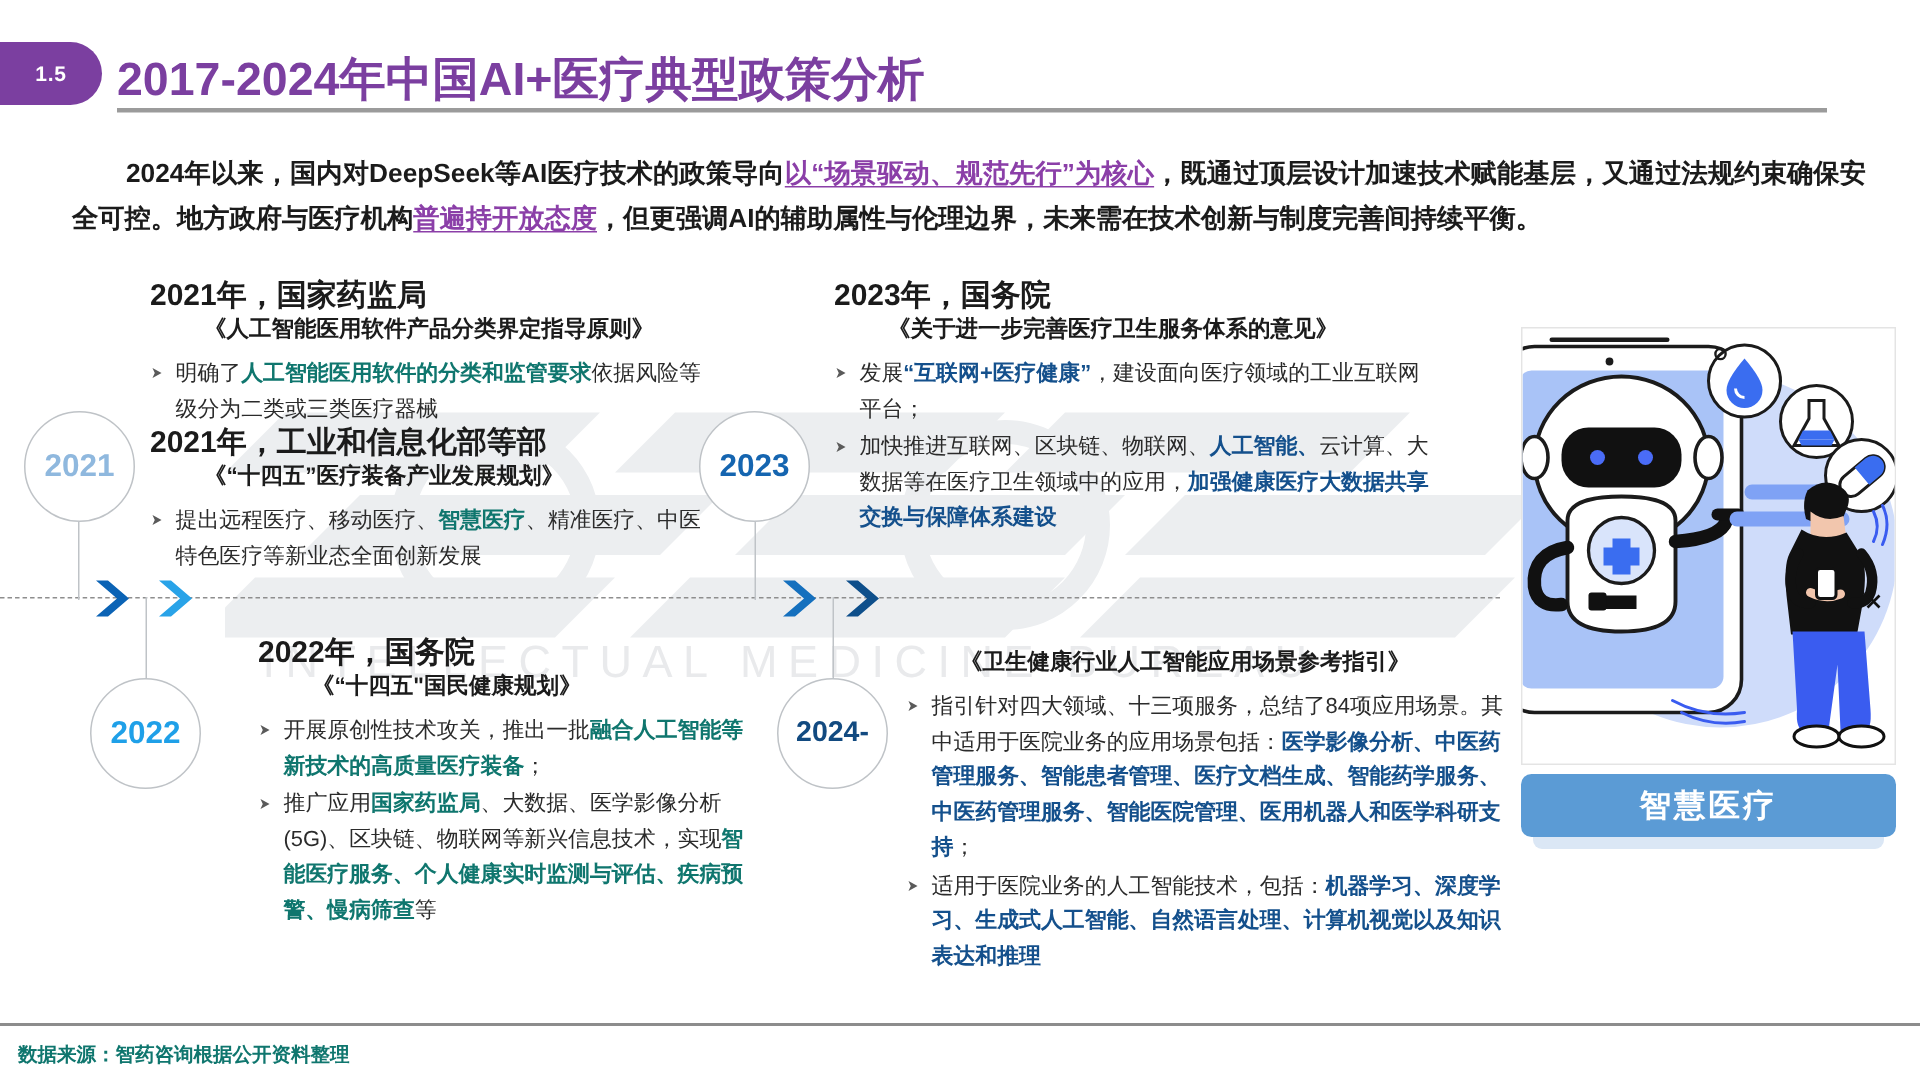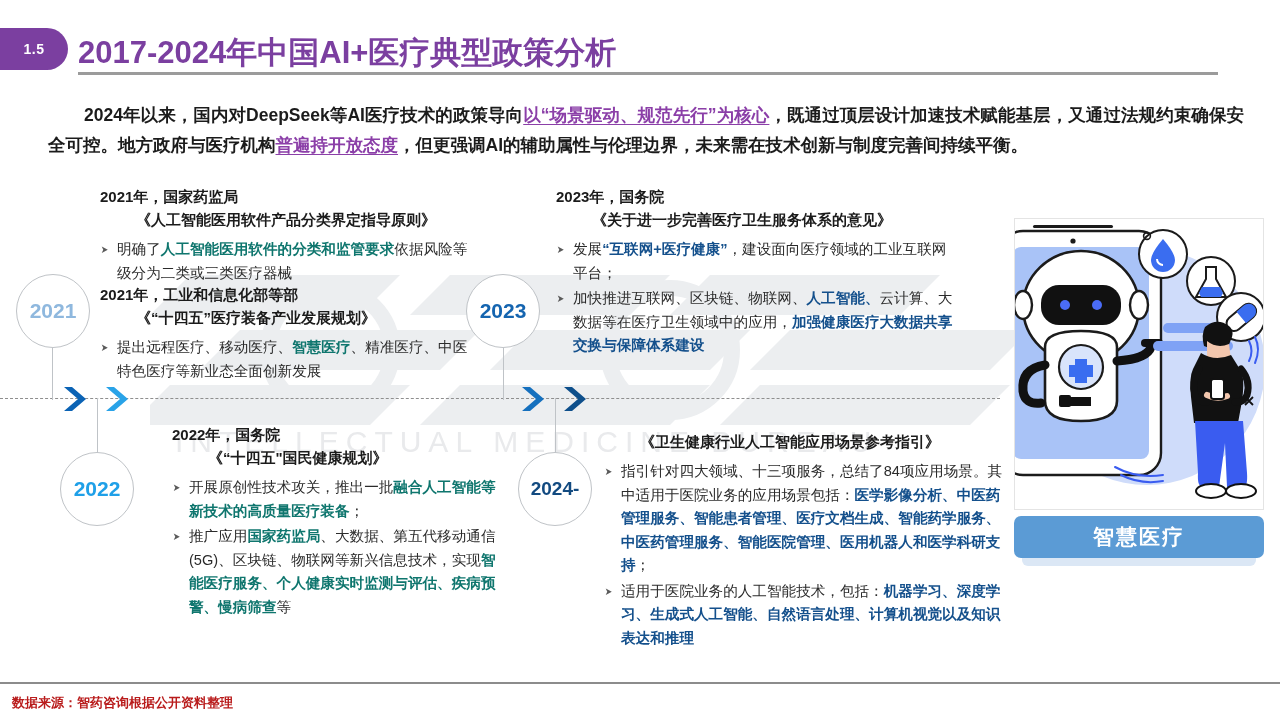--- a/index.html
+++ b/index.html
@@ -130,21 +130,21 @@
     z-index: 5;
   }
   .ch1 { left: 62px; }
   .ch2 { left: 104px; }
   .ch3 { left: 520px; }
   .ch4 { left: 562px; }
 
   
   .block { position: absolute; z-index: 6; }
   .p-head {
-    font-size: 15px;
+    font-size: 20px;
     font-weight: bold;
     color: #1b1b1b;
     line-height: 22px;
     white-space: nowrap;
   }
   .p-sub {
     font-size: 15px;
     font-weight: bold;
     color: #1b1b1b;
     line-height: 24px;
@@ -216,21 +216,21 @@
     left: 0px; top: 682px;
     width: 1280px; height: 2px;
     background: #8c8c8c;
     z-index: 5;
   }
   .footer-src {
     position: absolute;
     left: 12px; top: 694px;
     font-size: 13px;
     font-weight: bold;
-    color: #b91c1c;
+    color: #0f766e;
     z-index: 6;
   }
 </style>
 </head>
 <body>
 
 <div id="slide">
 
   <div class="watermark">
     <svg class="wm-logo" viewBox="0 0 880 190">
@@ -300,21 +300,21 @@
     <div class="bullets">
       <div class="bullet"><span>提出远程医疗、移动医疗、</span><span class="b-blue">智慧医疗</span><span>、精准医疗、中医特色医疗等新业态全面创新发展</span></div>
     </div>
   </div>
 
   <div class="block blk2022">
     <div class="p-head">2022年，国务院</div>
     <div class="p-sub indent">《“十四五"国民健康规划》</div>
     <div class="bullets">
       <div class="bullet"><span>开展原创性技术攻关，推出一批</span><span class="b-blue">融合人工智能等新技术的高质量医疗装备</span><span>；</span></div>
-      <div class="bullet"><span>推广应用</span><span class="b-blue">国家药监局</span><span>、大数据、第五代移动通信(5G)、区块链、物联网等新兴信息技术，实现</span><span class="b-blue">智能医疗服务、个人健康实时监测与评估、疾病预警、慢病筛查</span><span>等</span></div>
+      <div class="bullet"><span>推广应用</span><span class="b-blue">国家药监局</span><span>、大数据、医学影像分析(5G)、区块链、物联网等新兴信息技术，实现</span><span class="b-blue">智能医疗服务、个人健康实时监测与评估、疾病预警、慢病筛查</span><span>等</span></div>
     </div>
   </div>
 
   <div class="block blk2023">
     <div class="p-head">2023年，国务院</div>
     <div class="p-sub indent">《关于进一步完善医疗卫生服务体系的意见》</div>
     <div class="bullets">
       <div class="bullet"><span>发展</span><span class="b-navy">“互联网+医疗健康”</span><span>，建设面向医疗领域的工业互联网平台；</span></div>
       <div class="bullet"><span>加快推进互联网、区块链、物联网、</span><span class="b-navy">人工智能、</span><span>云计算、大数据等在医疗卫生领域中的应用，</span><span class="b-navy">加强健康医疗大数据共享交换与保障体系建设</span></div>
     </div>

